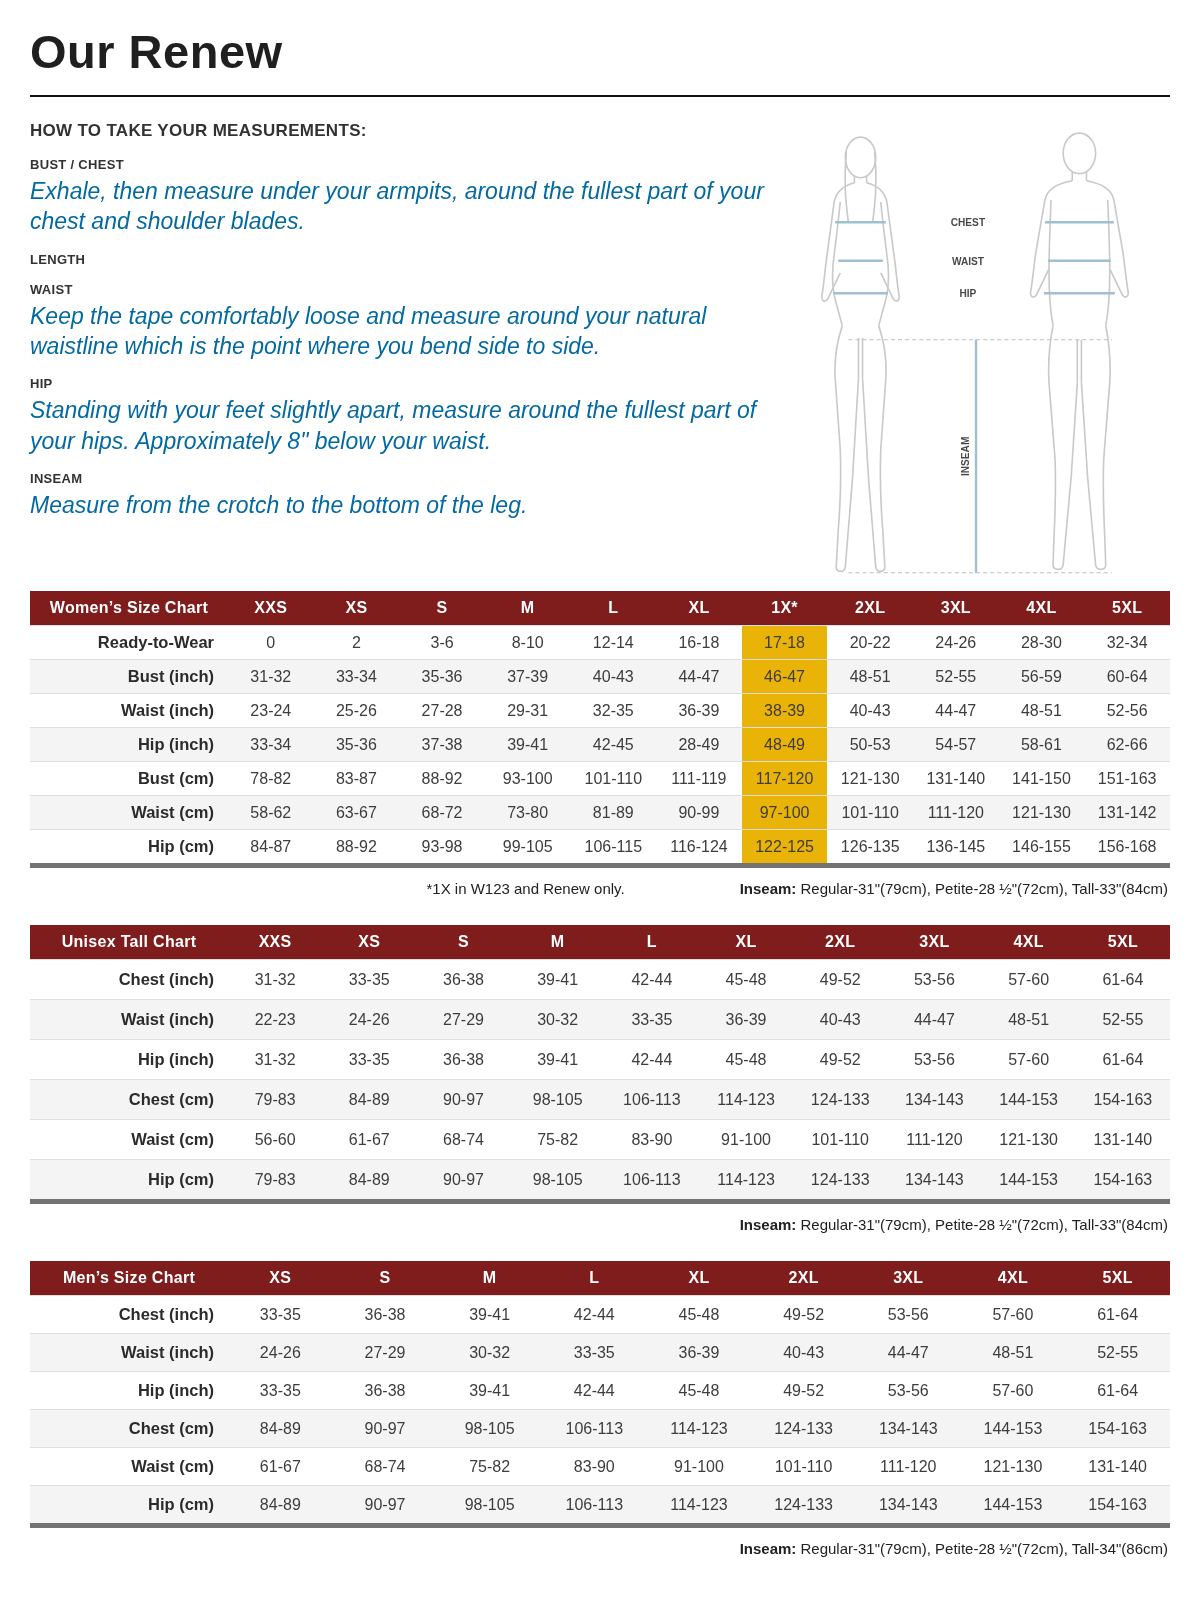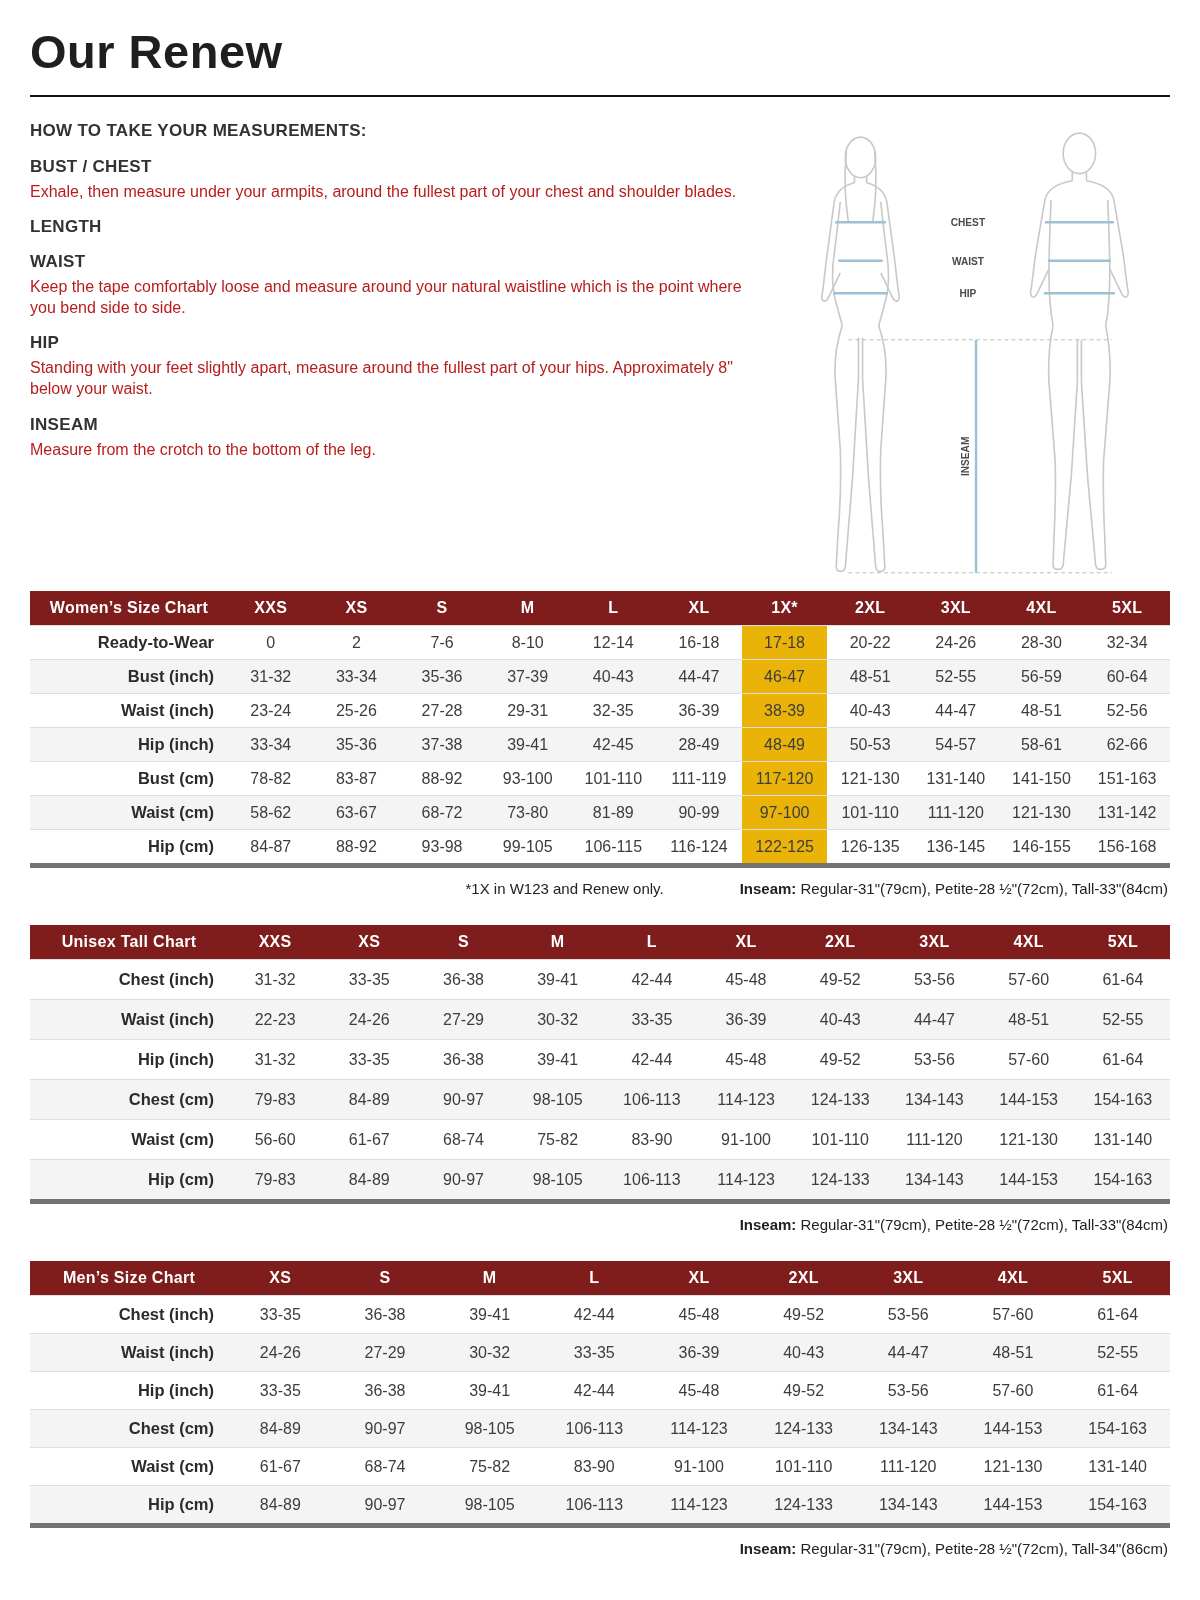--- a/index.html
+++ b/index.html
@@ -15,22 +15,22 @@
     font-size:47px; font-weight:800; color:#1f1f1f; letter-spacing:0.5px;
   }
   .title-rule { border:none; border-top:2px solid #111; margin:16px 0 24px 0; }
 
   .top { display:flex; align-items:flex-start; }
   .instructions { width:748px; padding-right:10px; }
   .how-heading {
     font-size:17px; font-weight:700; color:#323232; letter-spacing:0.3px; margin-bottom:16px;
   }
   .section { margin-bottom:15px; }
-  .section h3 { font-size:17px; font-weight:700; color:#323232; letter-spacing:0.3px; margin-bottom:4px; }
-  .section p  { font-size:16px; line-height:1.32; color:#b91c1c; }
+  .section h3 { font-size:13px; font-weight:700; color:#323232; letter-spacing:0.3px; margin-bottom:4px; }
+  .section p  { font-size:23px; line-height:1.32; color:#0369a1;font-style:italic; }
 
   .diagram { flex:1; display:flex; justify-content:center; padding-top:4px; }
   .diagram svg text { font-family:"Liberation Sans", sans-serif; }
 
   .tables { margin-top:8px; }
   table { width:100%; border-collapse:collapse; table-layout:fixed; }
   thead th {
     background:#7f1d1d; color:#ffffff; font-size:16px; font-weight:700;
     padding:8px 2px; text-align:center; letter-spacing:0.3px;
   }
@@ -45,21 +45,21 @@
   }
   tbody tr:nth-child(even) { background:#f4f4f4; }
   td.hl { background:#eab308; }
   tbody tr:last-child th, tbody tr:last-child td { border-bottom:5px solid #737373; }
 
   .tb-0 tbody th, .tb-0 tbody td { padding-top:7px; padding-bottom:7px; }
   .tb-1 tbody th, .tb-1 tbody td { padding-top:10px; padding-bottom:10px; }
   .tb-2 tbody th, .tb-2 tbody td { padding-top:9px; padding-bottom:9px; }
 
   .footnote-row {
-    display:flex; justify-content:flex-end; gap:76px;
+    display:flex; justify-content:flex-end; gap:115px;
     font-size:15px; color:#222; margin:12px 2px 28px 2px;
   }
   .footnote-row b { font-weight:700; }
 </style>
 </head>
 <body>
 
 <div class="page">
 
   <h1 class="page-title">Our Renew</h1>
@@ -157,21 +157,21 @@
               <th>3XL</th>
               <th>4XL</th>
               <th>5XL</th>
             </tr>
           </thead>
           <tbody>
             <tr>
               <th>Ready-to-Wear</th>
               <td>0</td>
               <td>2</td>
-              <td>7-6</td>
+              <td>3-6</td>
               <td>8-10</td>
               <td>12-14</td>
               <td>16-18</td>
               <td class="hl">17-18</td>
               <td>20-22</td>
               <td>24-26</td>
               <td>28-30</td>
               <td>32-34</td>
             </tr>
             <tr>

